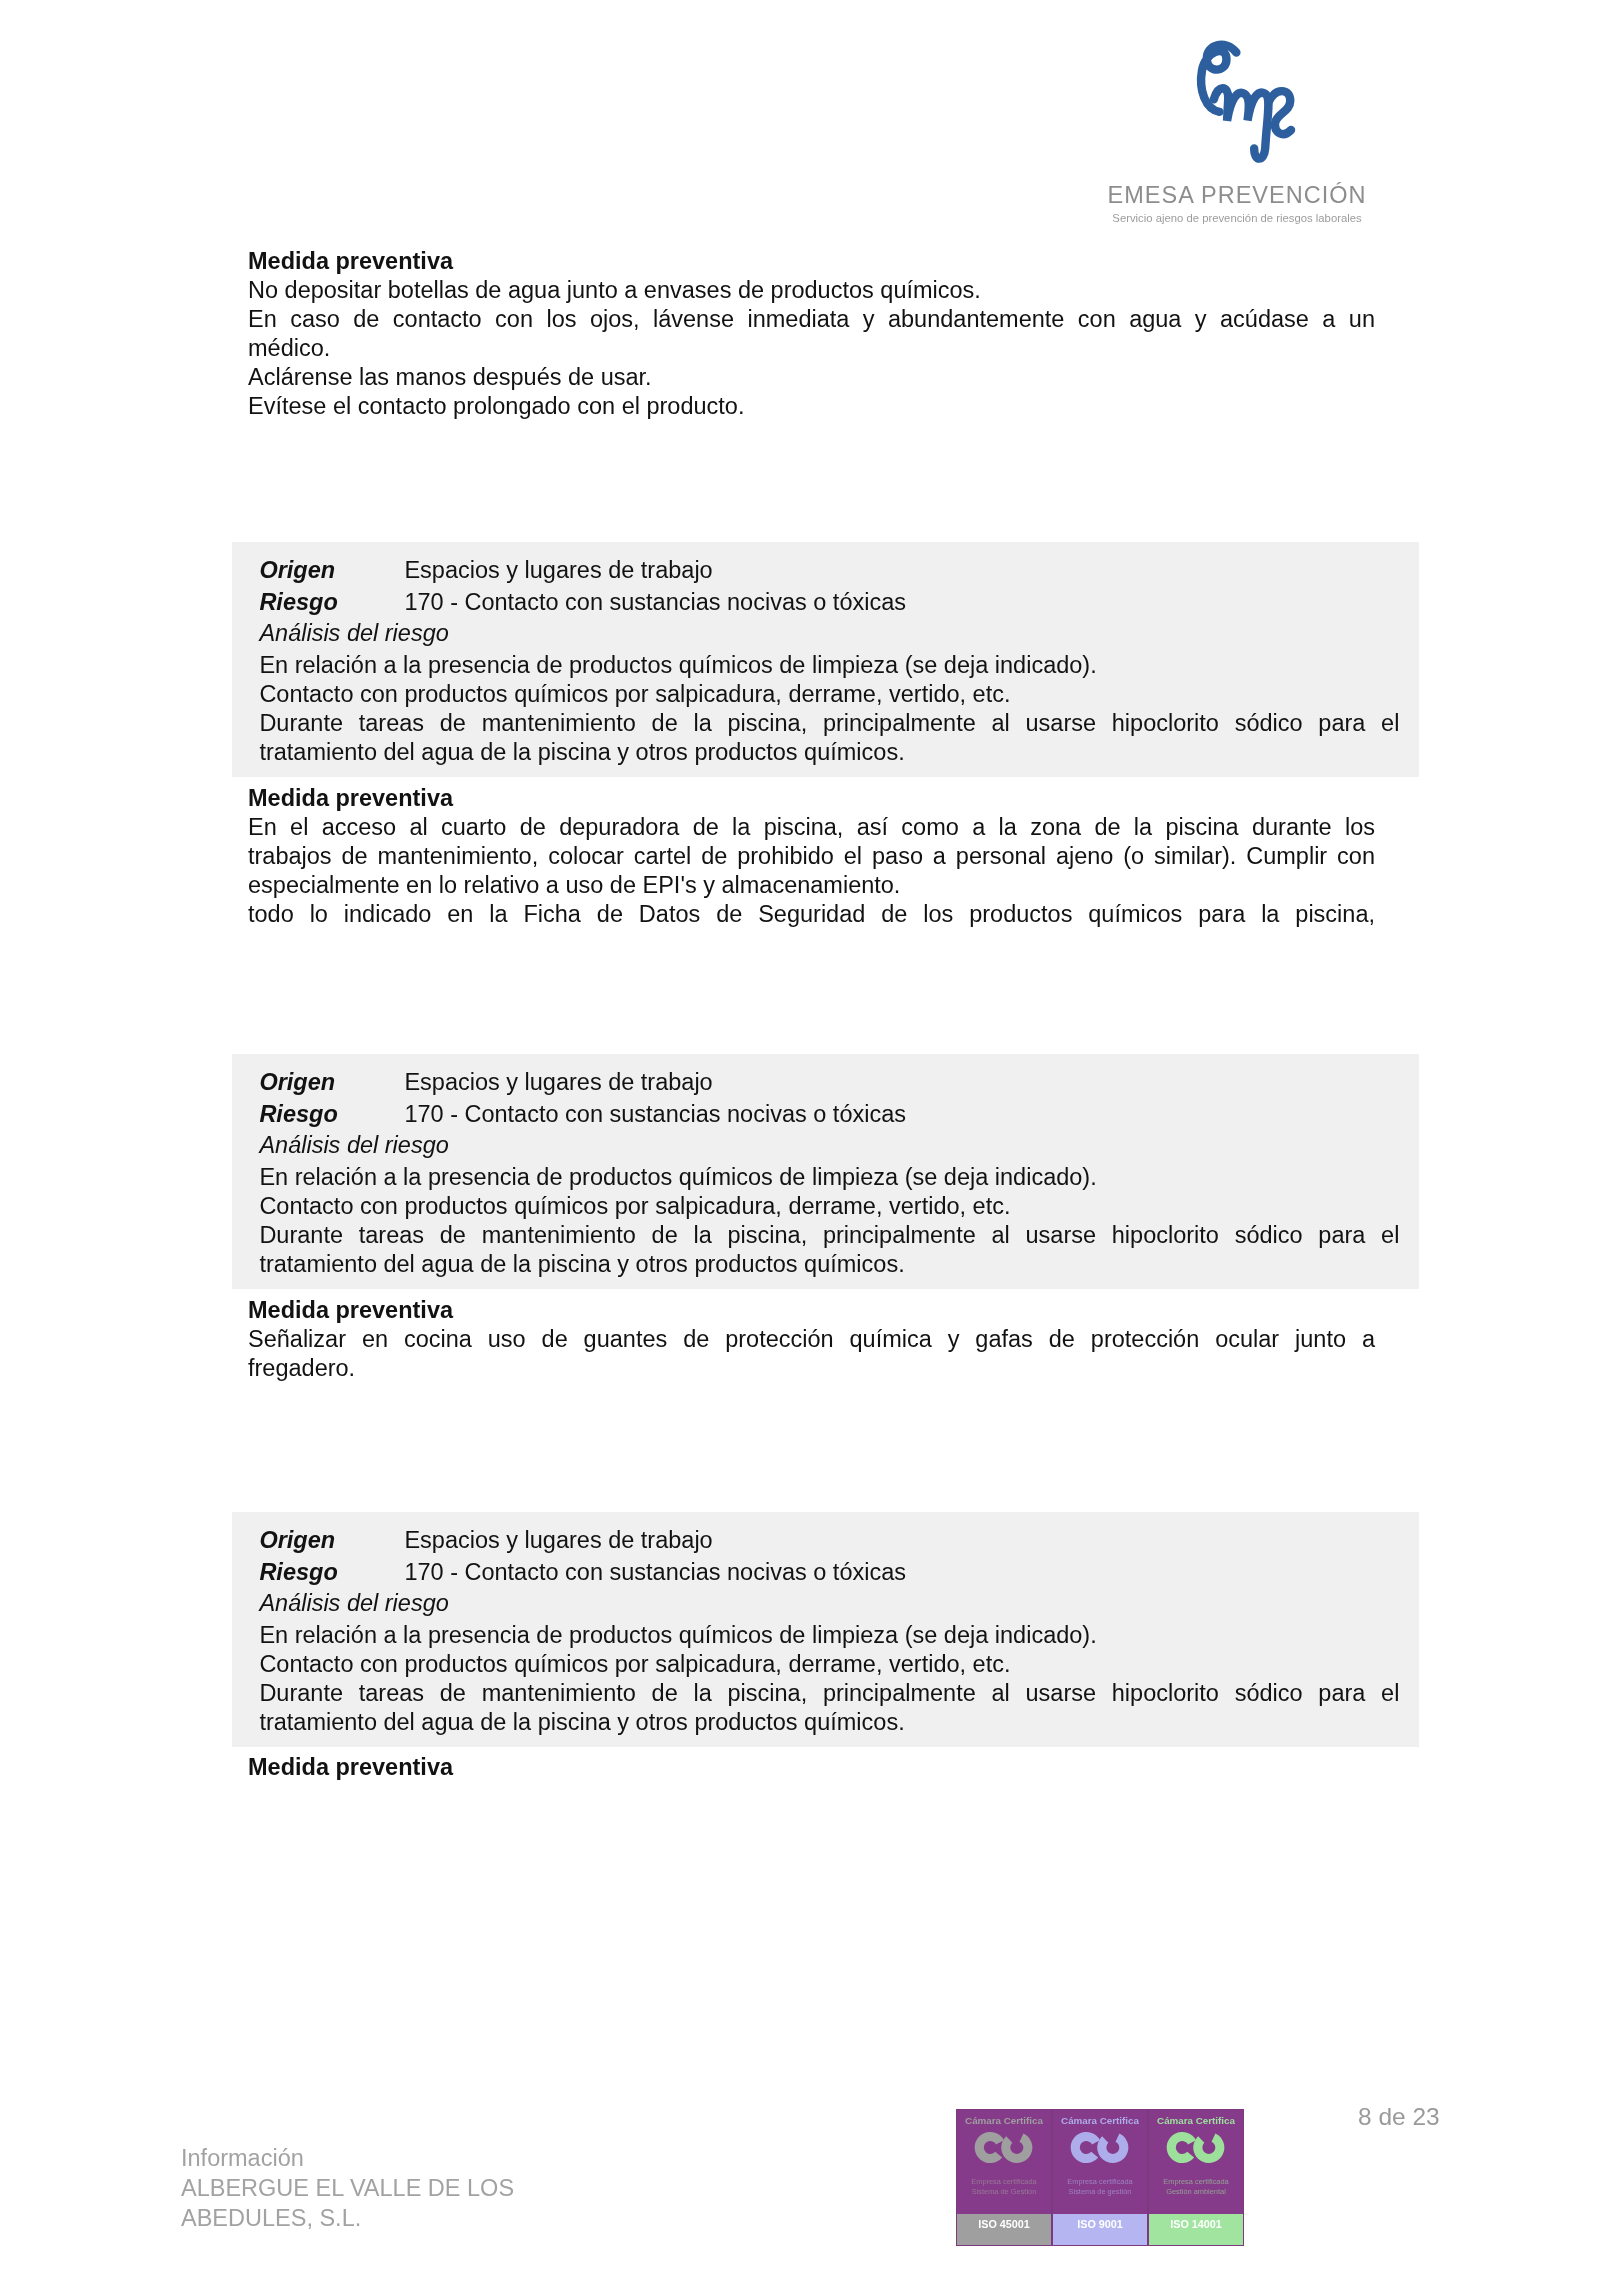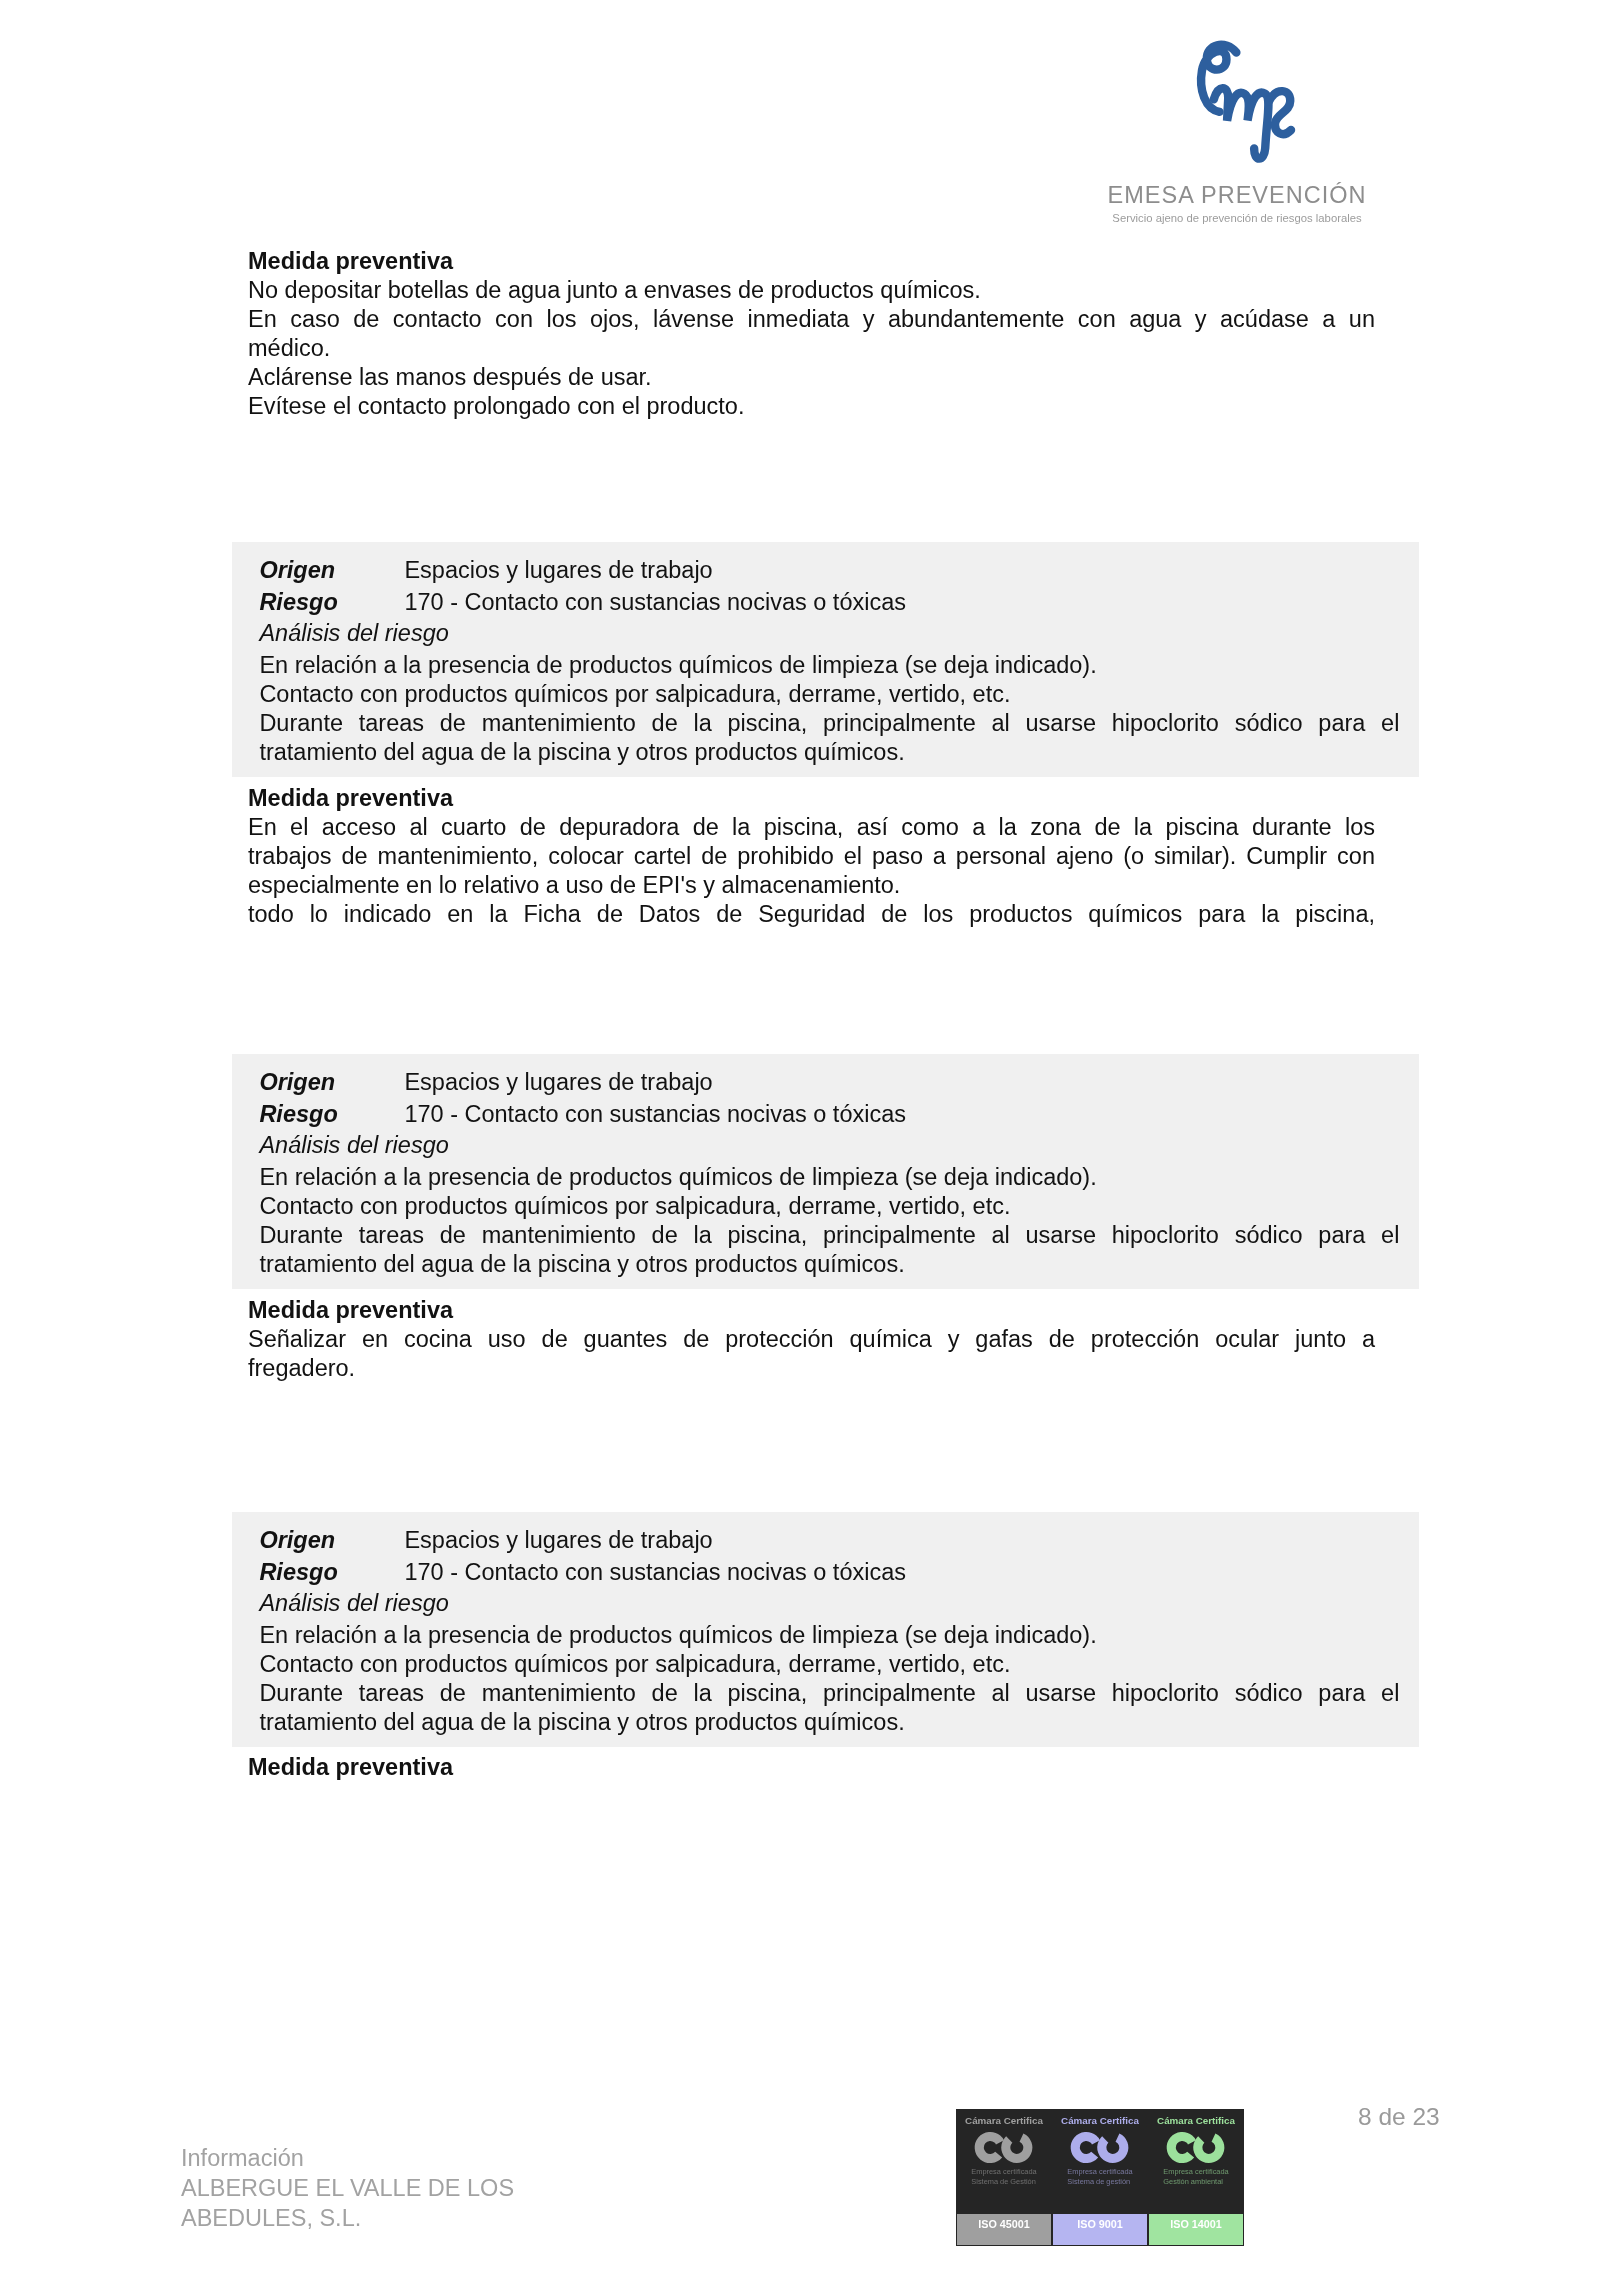--- a/index.html
+++ b/index.html
@@ -50,30 +50,30 @@
   .footer-info{
     position:absolute;left:181px;top:2143px;
     font-size:23.5px;line-height:30px;color:#a2a2a2;
   }
   .badges{
     position:absolute;left:956px;top:2109px;
     display:flex;opacity:.85;
   }
   .badge{
     width:96px;height:137px;box-sizing:border-box;
-    background:#000000;
+    background:#701a75;
     display:flex;flex-direction:column;align-items:center;
     border:1px solid rgba(0,0,0,0.08);
   }
   .badge-header{
     margin-top:4.9px;font-size:9.8px;font-weight:bold;white-space:nowrap;
   }
   .badge-captions{
-    font-size:7.4px;line-height:9.8px;opacity:.6;
-    margin-top:2px;white-space:nowrap;
+    font-size:7.4px;line-height:9.8px;opacity:.6;text-align:center;
+    margin-top:12px;white-space:nowrap;
   }
   .badge-bar{
     margin-top:auto;width:100%;height:31px;line-height:20.6px;
     text-align:center;color:#ffffff;font-size:10.8px;font-weight:bold;
   }
   .badge-cc{margin-top:3.9px;}
   .b-gray  {color:#8f8f8f;}
   .b-purple{color:#9f9fe8;}
   .b-green {color:#8bdb8b;}
   .bar-gray  {background:#8f8f8f;}

